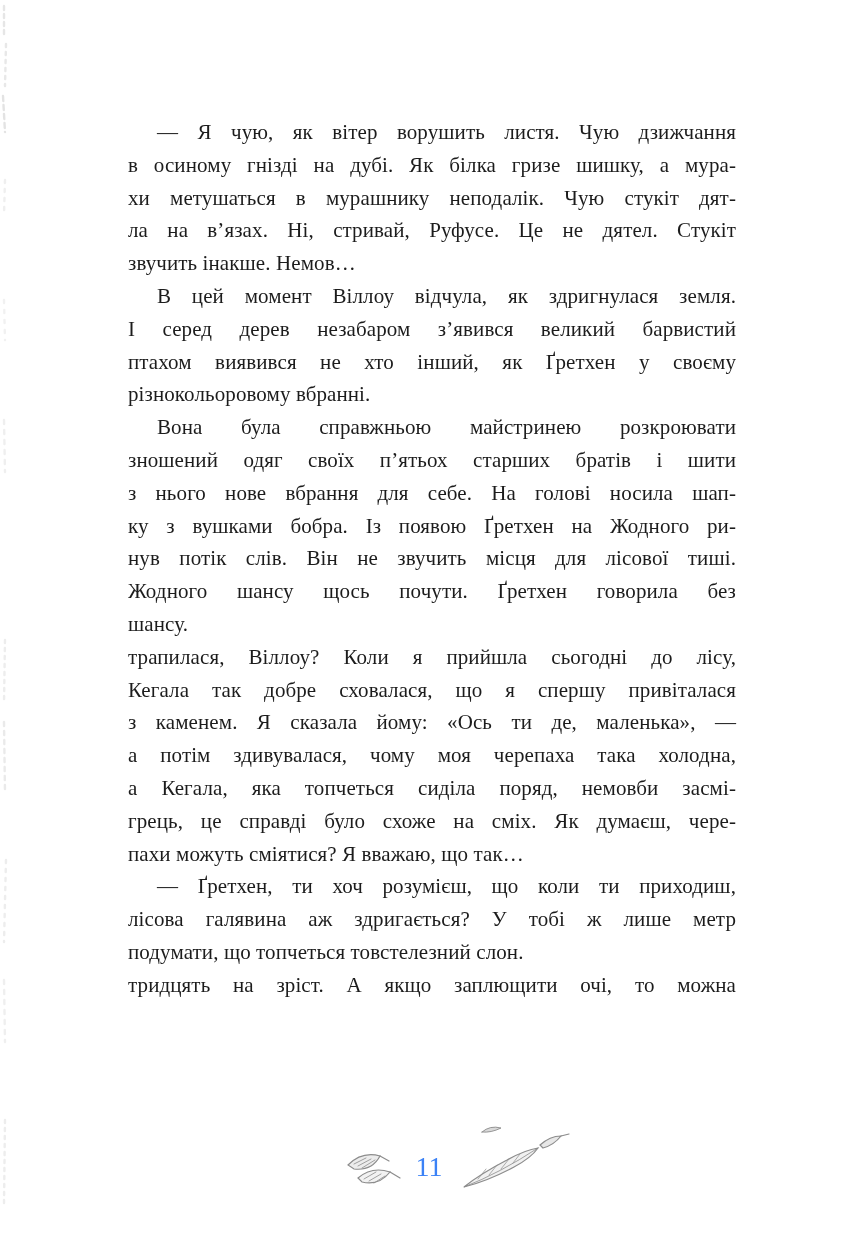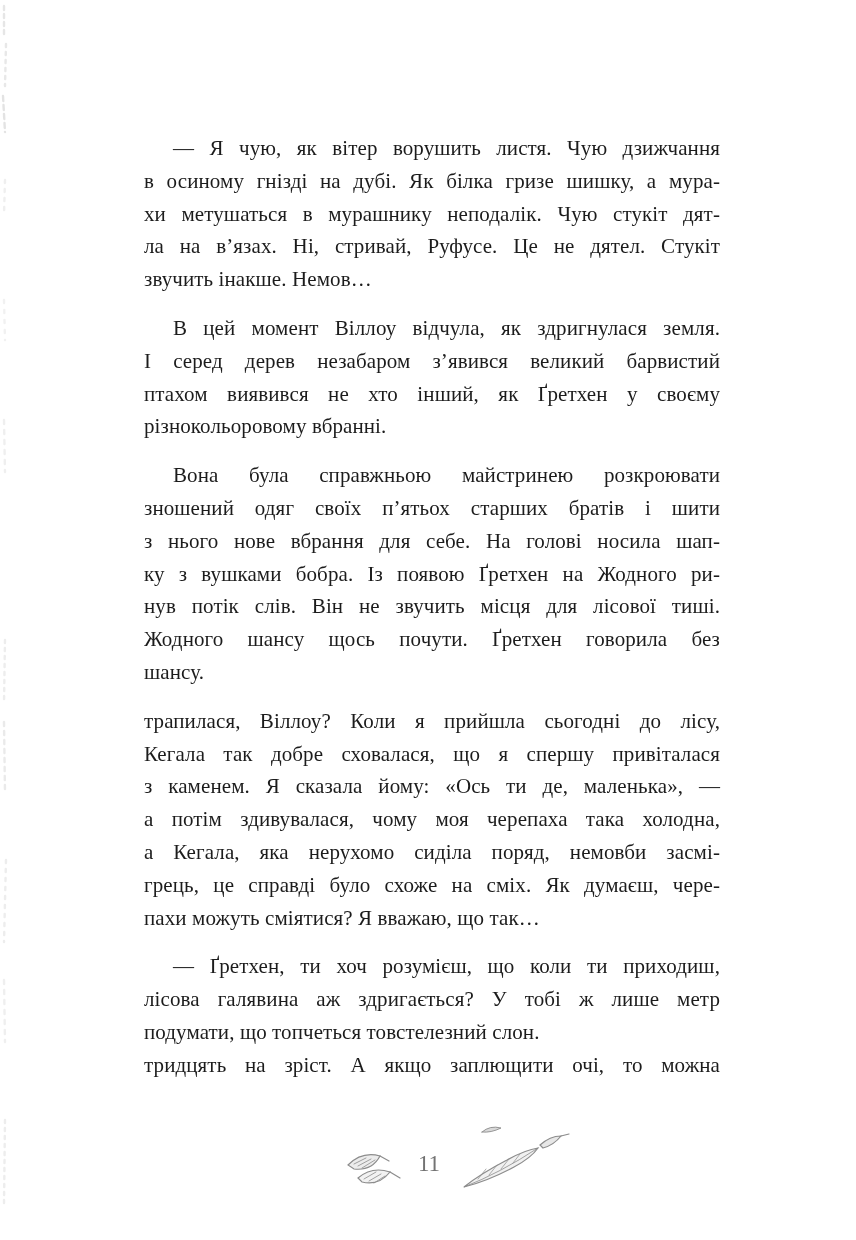--- a/index.html
+++ b/index.html
@@ -28,21 +28,21 @@
   .text-block {
     position: absolute;
     left: 128px;
     top: 116px;
     width: 608px;
     font-size: 21px;
     line-height: 32.8px;
     letter-spacing: 0.1px;
   }
   .para {
-    margin: 16px;
+    margin: 0;
     padding: 0;
   }
   .line {
     display: block;
     text-align: justify;
     text-align-last: justify;
     white-space: normal;
   }
   .line.first {
     text-indent: 29px;
@@ -56,22 +56,22 @@
     top: 1115px;
     width: 856px;
     height: 100px;
   }
   .page-number {
     position: absolute;
     left: 404px;
     top: 36px;
     width: 50px;
     text-align: center;
-    font-size: 23px;
-    color: #737373;
+    font-size: 28px;
+    color: #3b82f6;
   }
   .deco-left {
     position: absolute;
     left: 344px;
     top: 32px;
     width: 70px;
     height: 44px;
   }
   .deco-right {
     position: absolute;
@@ -128,21 +128,21 @@
         <span class="line">ку з вушками бобра. Із появою Ґретхен на Жодного ри-</span>
         <span class="line">нув потік слів. Він не звучить місця для лісової тиші.</span>
         <span class="line">Жодного шансу щось почути. Ґретхен говорила без</span>
         <span class="line last">шансу.</span>
       </p>
       <p class="para">
         <span class="line">трапилася, Віллоу? Коли я прийшла сьогодні до лісу,</span>
         <span class="line">Кегала так добре сховалася, що я спершу привіталася</span>
         <span class="line">з каменем. Я сказала йому: «Ось ти де, маленька», —</span>
         <span class="line">а потім здивувалася, чому моя черепаха така холодна,</span>
-        <span class="line">а Кегала, яка нерухомо сиділа поряд, немовби засмі-</span>
+        <span class="line">а Кегала, яка топчеться сиділа поряд, немовби засмі-</span>
         <span class="line">грець, це справді було схоже на сміх. Як думаєш, чере-</span>
         <span class="line last">пахи можуть сміятися? Я вважаю, що так…</span>
       </p>
       <p class="para">
         <span class="line first">— Ґретхен, ти хоч розумієш, що коли ти приходиш,</span>
         <span class="line">лісова галявина аж здригається? У тобі ж лише метр</span>
         <span class="line last">подумати, що топчеться товстелезний слон.</span>
         <span class="line">тридцять на зріст. А якщо заплющити очі, то можна</span>
       </p>
     </main>

